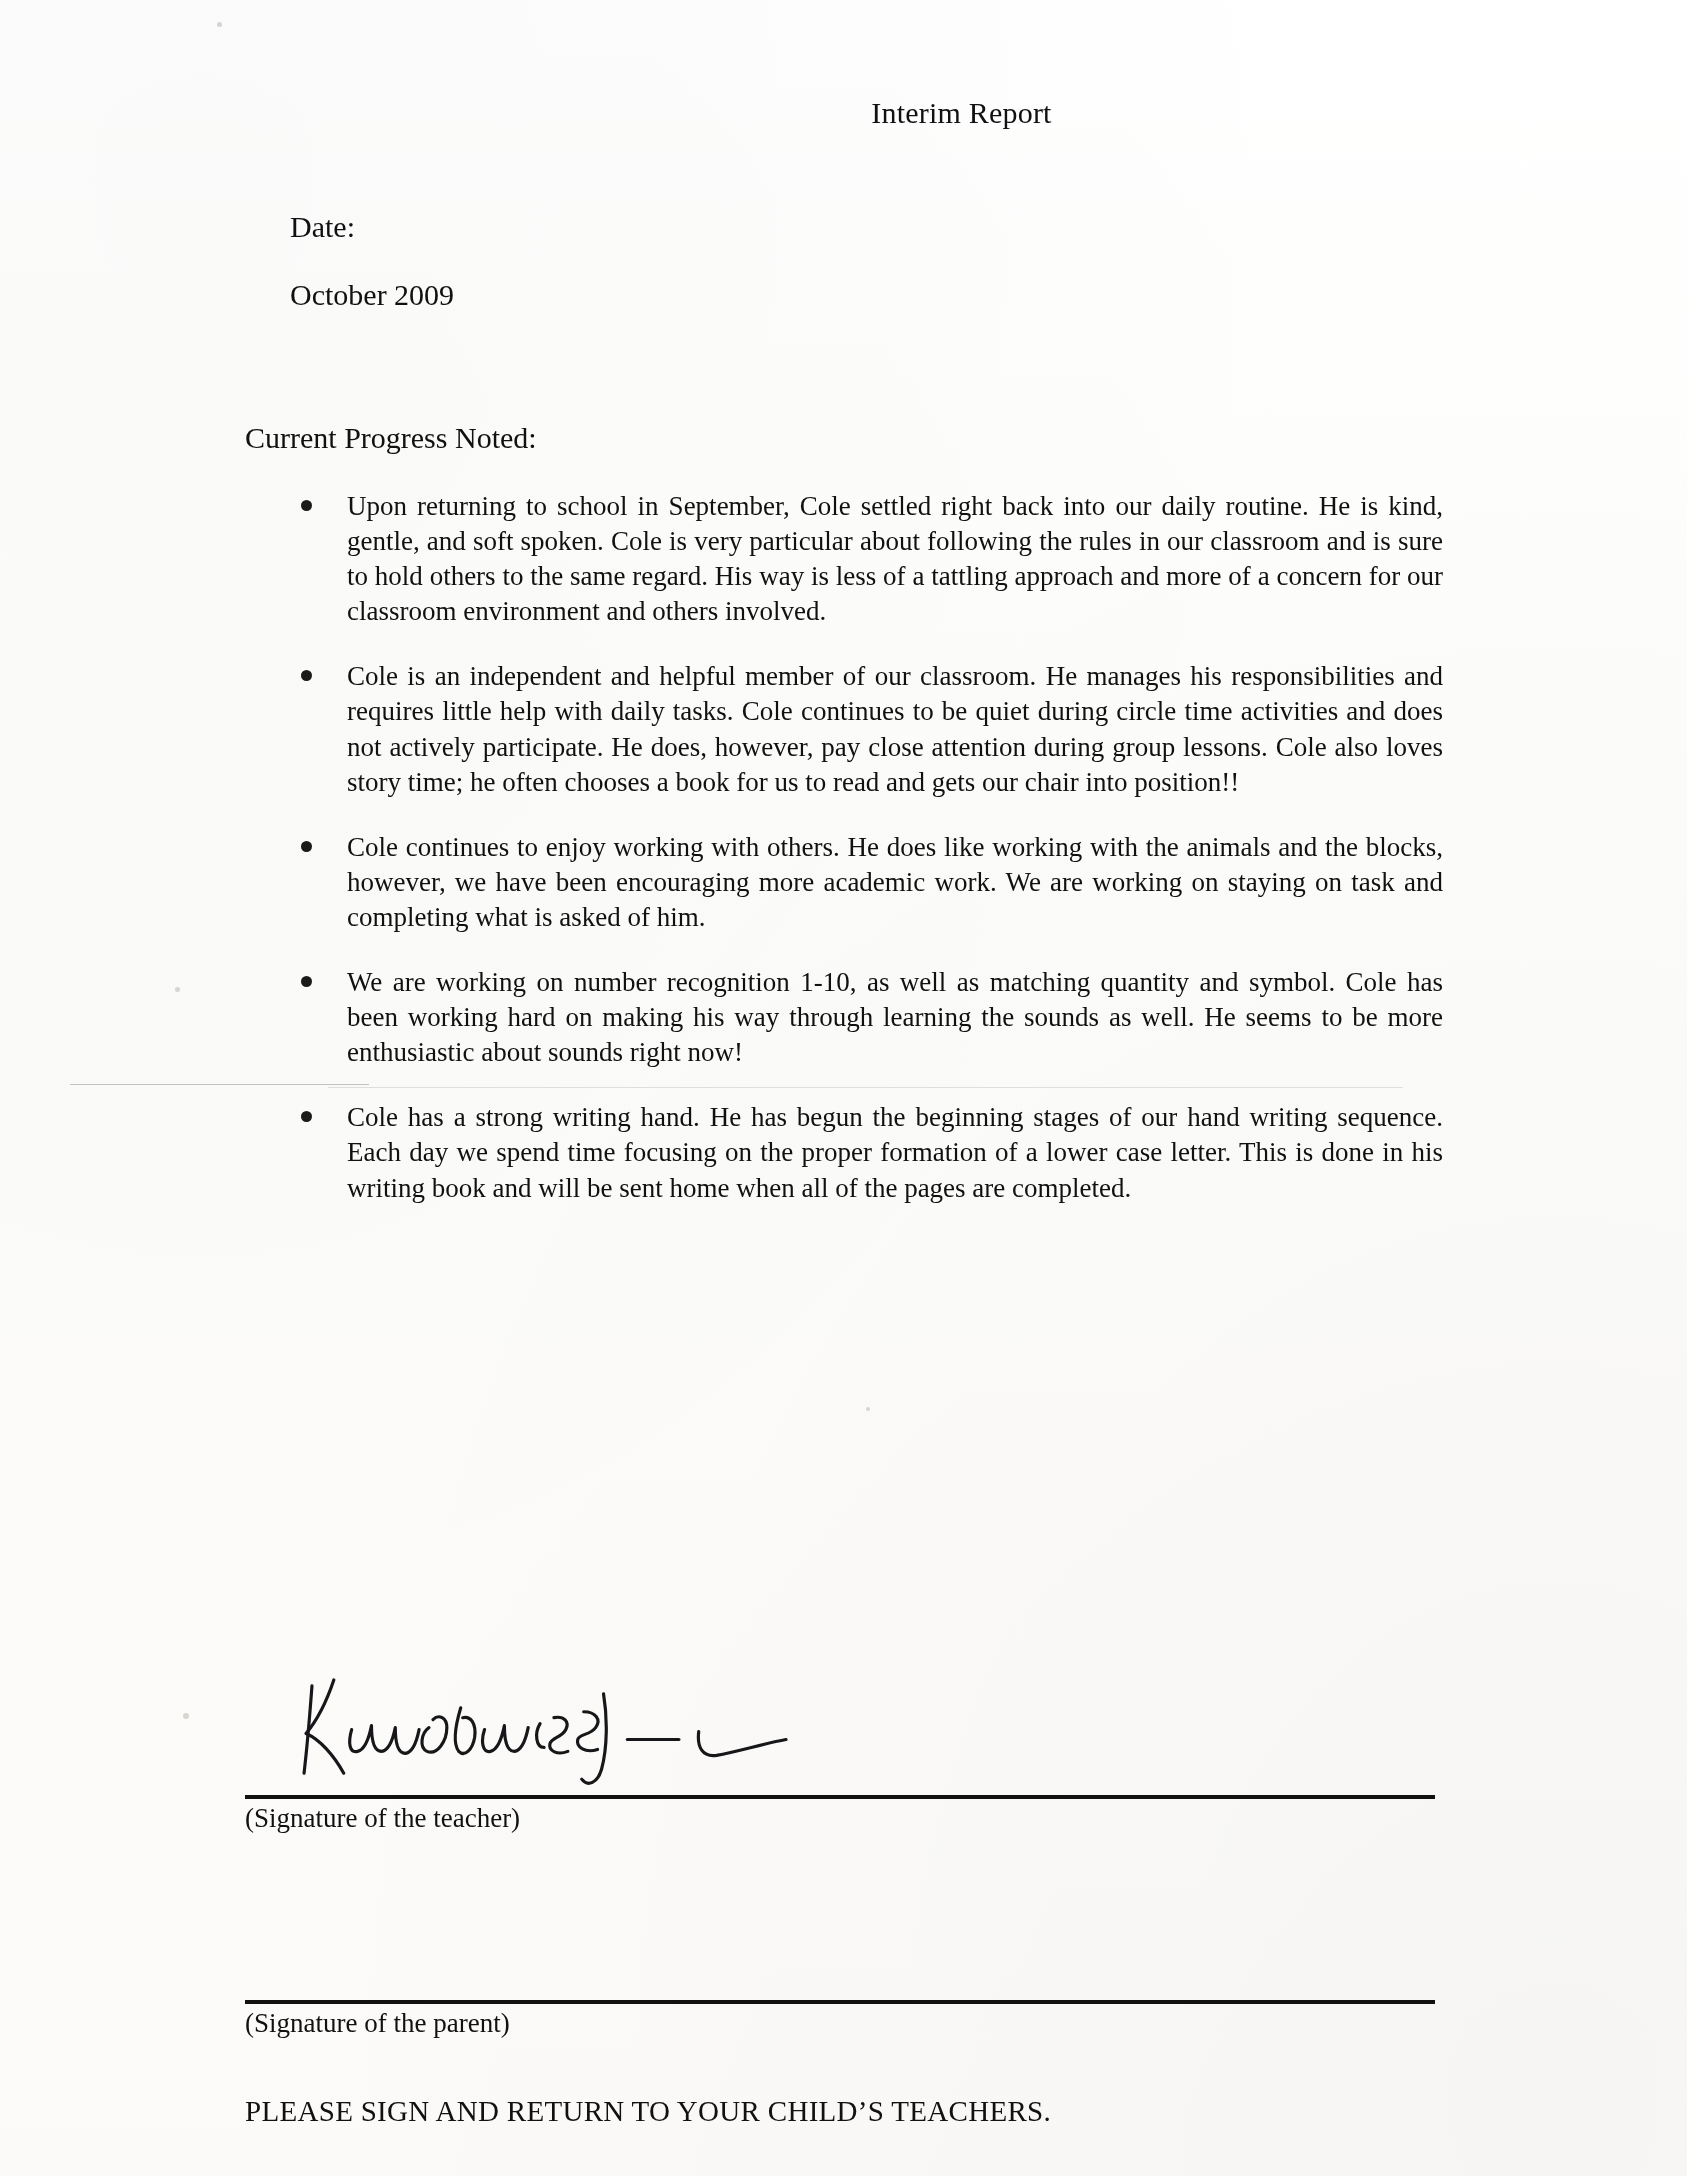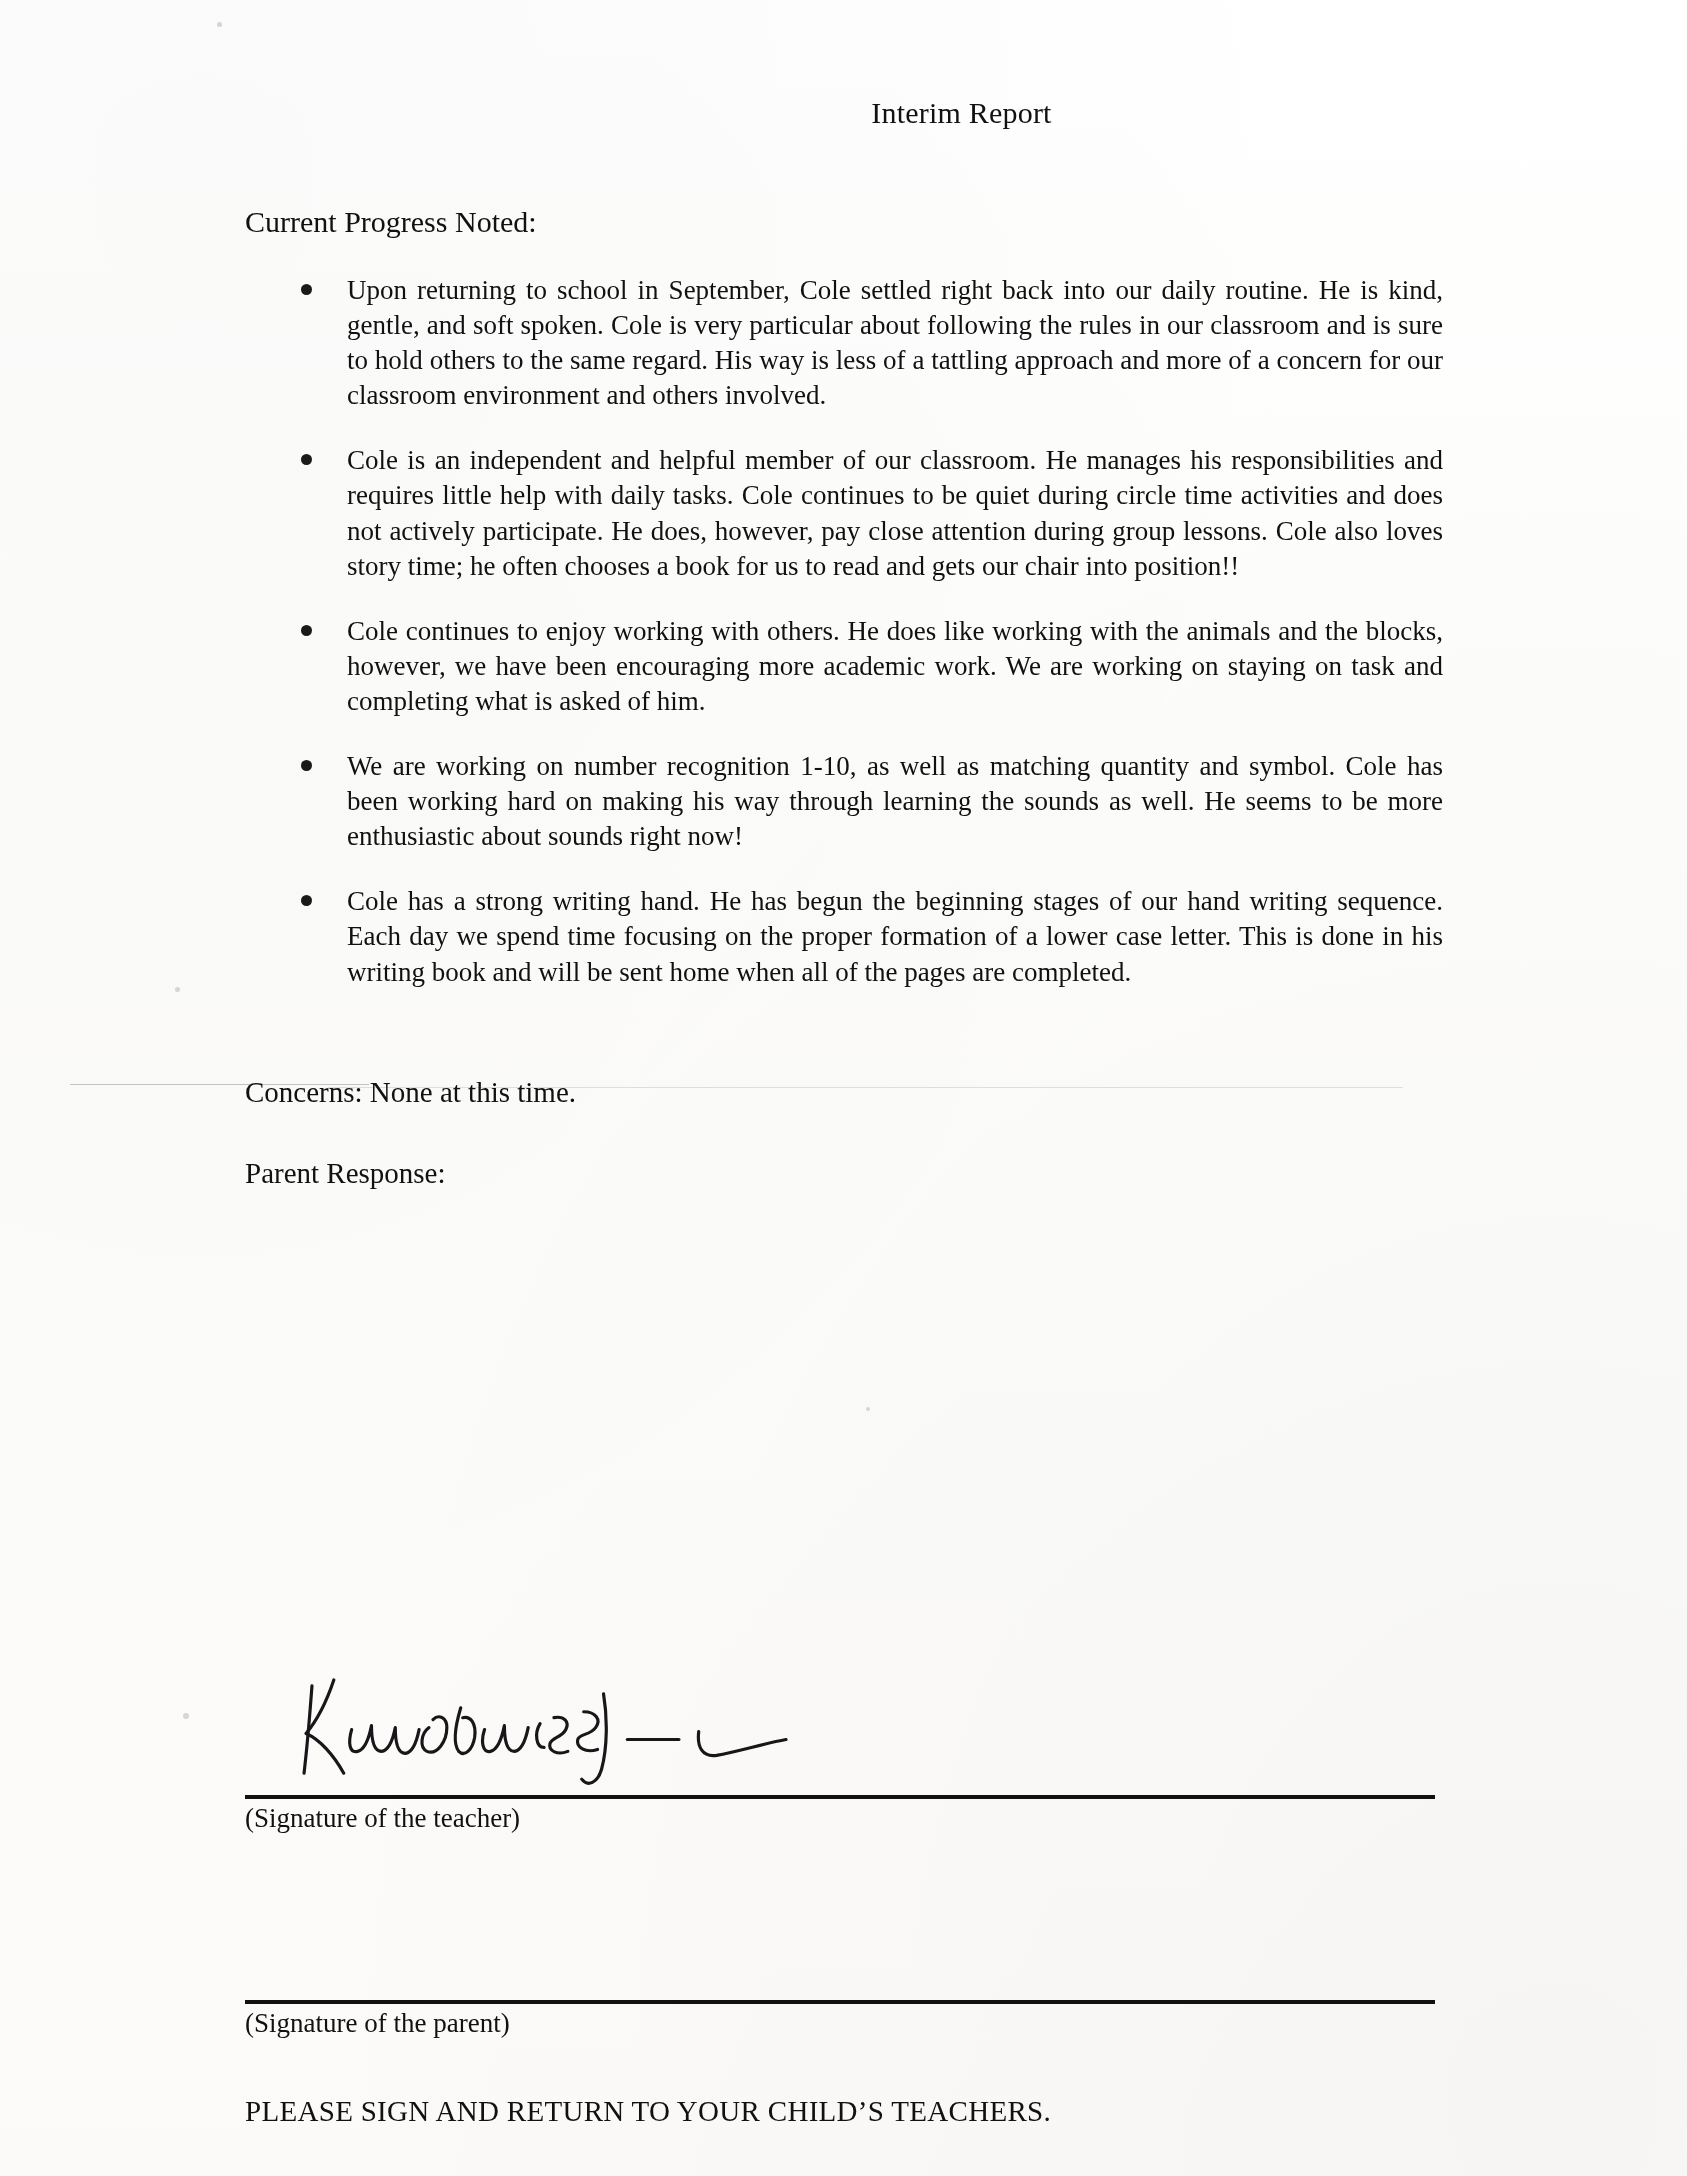--- a/index.html
+++ b/index.html
@@ -141,20 +141,25 @@
   <div class="speck" style="left:175px;top:987px;width:5px;height:5px;"></div>
   <div class="speck" style="left:183px;top:1713px;width:6px;height:6px;"></div>
   <div class="speck" style="left:866px;top:1407px;width:4px;height:4px;"></div>
   <div class="faint-streak" style="left:70px;top:1084px;width:299px;"></div>
   <div class="faint-streak" style="left:328px;top:1087px;width:1075px;opacity:.5;"></div>
 
   <div class="doc">
 
     <div class="title">Interim Report</div>
 
+    <div class="meta-line">
+      <span>Date:</span>
+      <span style="display:inline-block;width:26px;"></span>
+      <span>October 2009</span>
+    </div>
 
 
     <div class="section-head">Current Progress Noted:</div>
 
     <ul class="bullets">
       <li>
         <span class="dot"></span>
         <span>Upon returning to school in September, Cole settled right back into our daily routine.  He is kind, gentle, and soft spoken.  Cole is very particular about following the rules in our classroom and is sure to hold others to the same regard.  His way is less of a tattling approach and more of a concern for our classroom environment and others involved.</span>
       </li>
       <li>
@@ -168,24 +173,20 @@
       <li>
         <span class="dot"></span>
         <span>We are working on number recognition 1-10, as well as matching quantity and symbol.  Cole has been working hard on making his way through learning the sounds as well.  He seems to be more enthusiastic about sounds right now!</span>
       </li>
       <li>
         <span class="dot"></span>
         <span>Cole has a strong writing hand.  He has begun the beginning stages of our hand writing sequence.  Each day we spend time focusing on the proper formation of a lower case letter.  This is done in his writing book and will be sent home when all of the pages are completed.</span>
       </li>
     </ul>
 
-    <div class="tail">
-      <div class="line">Concerns: None at this time.</div>
-      <div class="line">Parent Response:</div>
-    </div>
   </div>
 
   <svg class="signature" viewBox="0 0 640 120" xmlns="http://www.w3.org/2000/svg">
     <g fill="none" stroke="#17171a" stroke-width="3.2" stroke-linecap="round" stroke-linejoin="round">
       <path d="M22 8 C20 34, 18 62, 14 96"></path>
       <path d="M44 2 C36 26, 26 44, 16 56 C30 62, 44 78, 54 96"></path>
       <path d="M62 52 C58 66, 60 76, 68 74 C76 72, 80 58, 82 48 C82 62, 84 74, 92 74 C100 73, 104 60, 106 50 C106 64, 108 76, 116 76 C124 75, 128 62, 130 52"></path>
       <path d="M140 50 C132 56, 130 70, 138 74 C148 78, 158 64, 158 50 C158 40, 150 36, 144 42"></path>
       <path d="M172 30 C166 50, 164 66, 170 74 C176 80, 184 72, 186 60 C188 46, 182 38, 174 40"></path>
       <path d="M196 52 C192 64, 194 76, 202 74 C210 72, 214 58, 216 48 C216 62, 218 74, 226 74 C234 73, 238 60, 240 50"></path>

